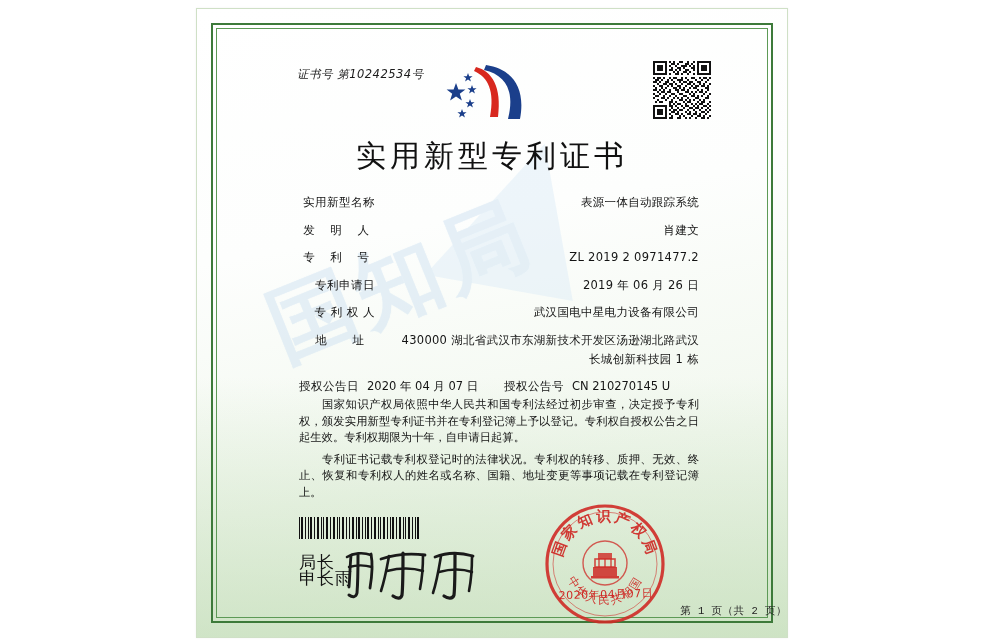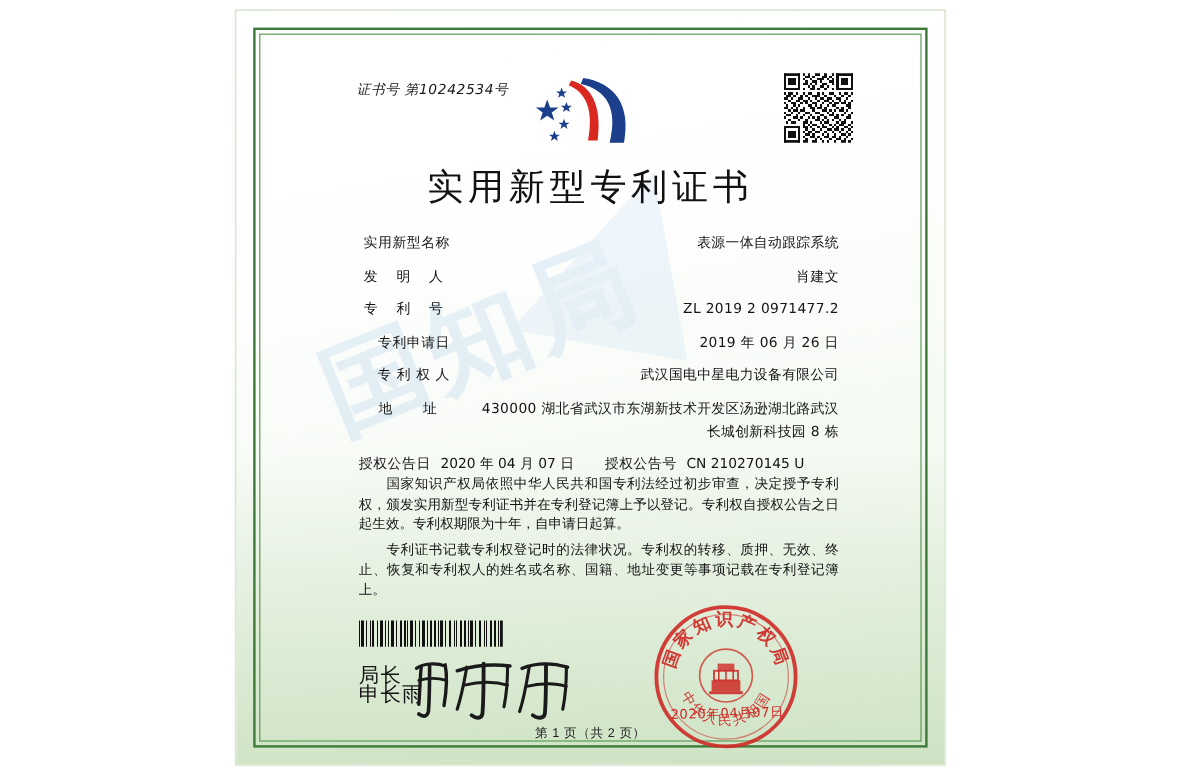--- a/index.html
+++ b/index.html
@@ -228,22 +228,22 @@
     font-size: 11px;
     color: #cf2a26;
     letter-spacing: 0.5px;
     transform: rotate(-1.5deg);
   }
   
   .footer {
     position: absolute;
     left: 0; right: 0;
     bottom: 19px;
-    text-align: center;
-    font-family: Liberation Sans, sans-serif;
+    text-align: right;
+    font-family: Liberation Mono, monospace;
     font-size: 10.5px;
     color: #222;
     letter-spacing: 0.5px;
   }
 </style>
 </head>
 <body>
 
 <div class="page">
   <div class="sheet">
@@ -531,21 +531,21 @@
         <div class="field-value">2019 年 06 月 26 日</div>
       </div>
       <div class="field-row">
         <div class="field-label">专 利 权 人</div>
         <div class="field-value">武汉国电中星电力设备有限公司</div>
       </div>
       <div class="field-row">
         <div class="field-label sp3">地 址</div>
         <div class="field-value">
           <span>430000  湖北省武汉市东湖新技术开发区汤逊湖北路武汉</span>
-          <span class="line2">长城创新科技园 8 栋</span>
+          <span class="line2">长城创新科技园 1 栋</span>
         </div>
       </div>
       <div class="row-split">
         <div class="cell-a">
           <span class="lbl">授权公告日</span>
           <span>2020 年 04 月 07 日</span>
         </div>
         <div class="cell-b">
           <span class="lbl">授权公告号</span>
           <span>CN 210270145 U</span>

